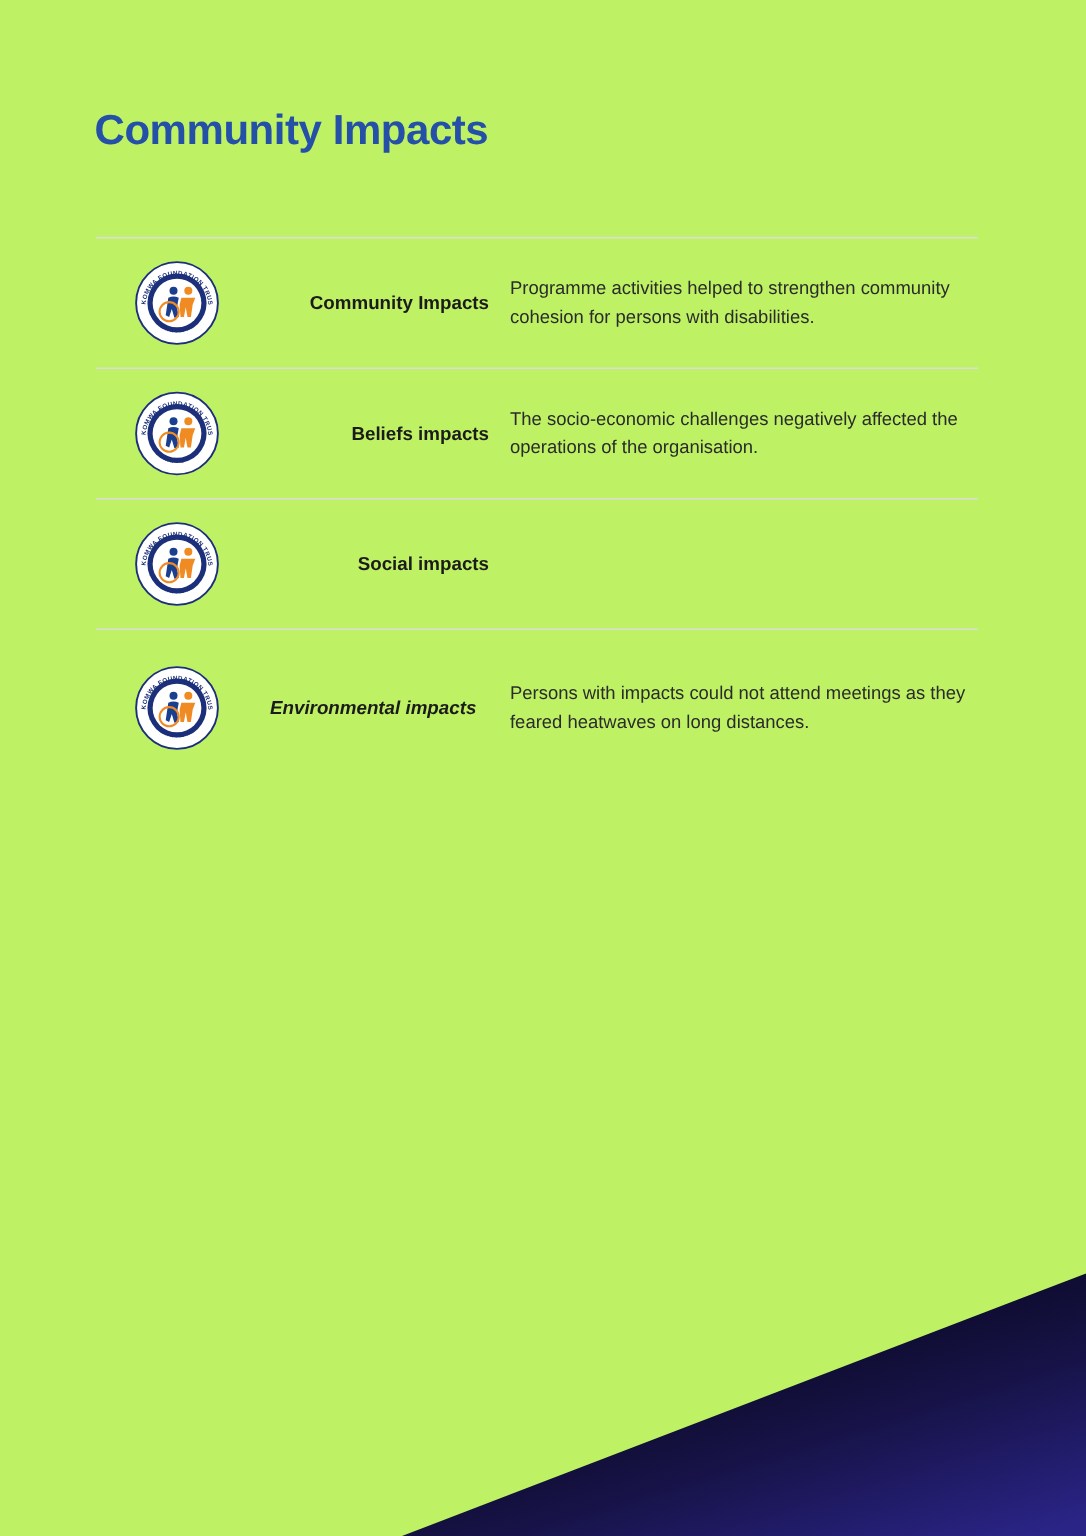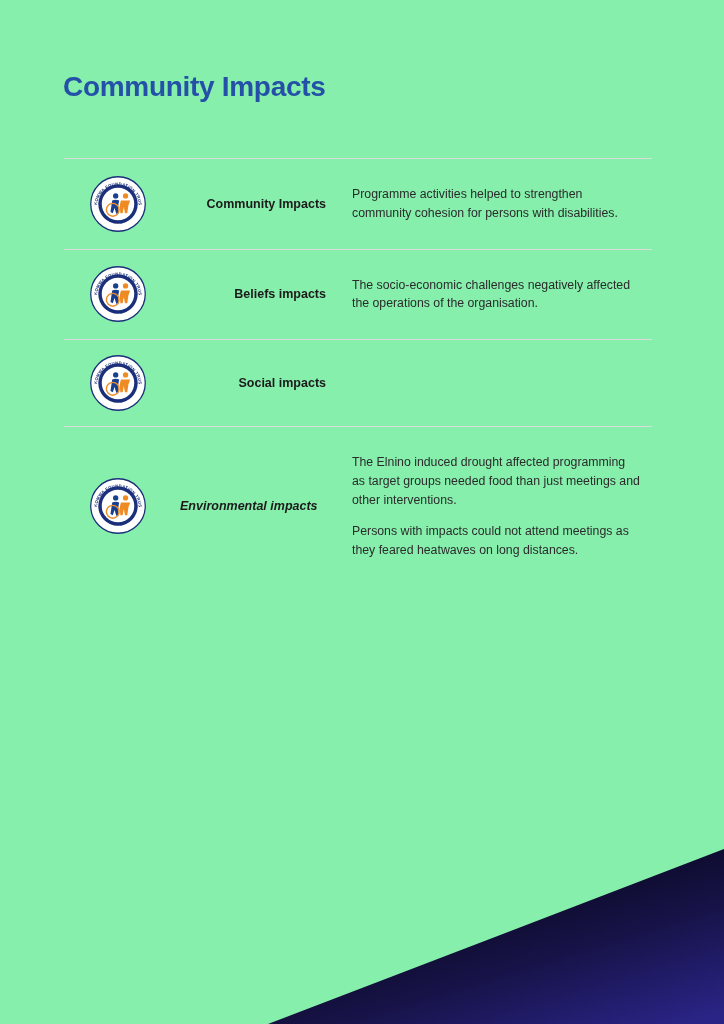--- a/index.html
+++ b/index.html
@@ -8,21 +8,21 @@
     background: #ffffff;
   }
   body {
     font-family: "Liberation Sans", sans-serif;
     -webkit-font-smoothing: antialiased;
   }
   .page {
     position: relative;
     width: 724px;
     height: 1024px;
-    background: #86efac;
+    background: #bef264;
     overflow: hidden;
   }
 
   
   .corner-band {
     position: absolute;
     top: -34px;
     left: -120px;
     width: 330px;
     height: 44px;
@@ -111,21 +111,21 @@
     font-style: italic;
   }
   .cell-body {
     flex: 1 1 auto;
     font-size: 12.3px;
     color: #2b2b2b;
     line-height: 1.53;
     padding-left: 8px;
     box-sizing: border-box;
   }
-  .cell-body p { margin: 12px; }
+  .cell-body p { margin: 0; }
 
   
   .logo {
     width: 58px;
     height: 58px;
     display: block;
   }
 </style>
 </head>
 <body>
@@ -258,21 +258,20 @@
             <circle cx="63" cy="36" r="4.6" fill="#ef8b22"></circle>
             <path d="M55 44 L71 44 L68 52 L66 66 L62 66 L60 55 L58 66 L54 66 L53 52 Z" fill="#ef8b22"></path>
             <circle cx="46" cy="36" r="4.6" fill="#1b3f8f"></circle>
             <path d="M40 44 Q46 41 52 44 L50 55 L52 66 L47 67 L44 57 L41 66 L37 64 Z" fill="#1b3f8f"></path>
             <circle cx="41" cy="60" r="11" fill="none" stroke="#ef8b22" stroke-width="2.4"></circle>
           </g>
         </svg>
       </div>
       <div class="cell-label">Environmental impacts</div>
       <div class="cell-body">
-        <p>The Elnino induced drought affected programming as target groups needed food than just meetings and other interventions.</p>
         <p>Persons with impacts could not attend meetings as they feared heatwaves on long distances.</p>
       </div>
     </div>
 
   </div>
 
   <svg class="corner-triangle" viewBox="0 0 484 185" preserveAspectRatio="none">
     <defs>
       <linearGradient id="triGrad" x1="0.12" y1="0" x2="0.92" y2="1">
         <stop offset="0%" stop-color="#000004"></stop>

